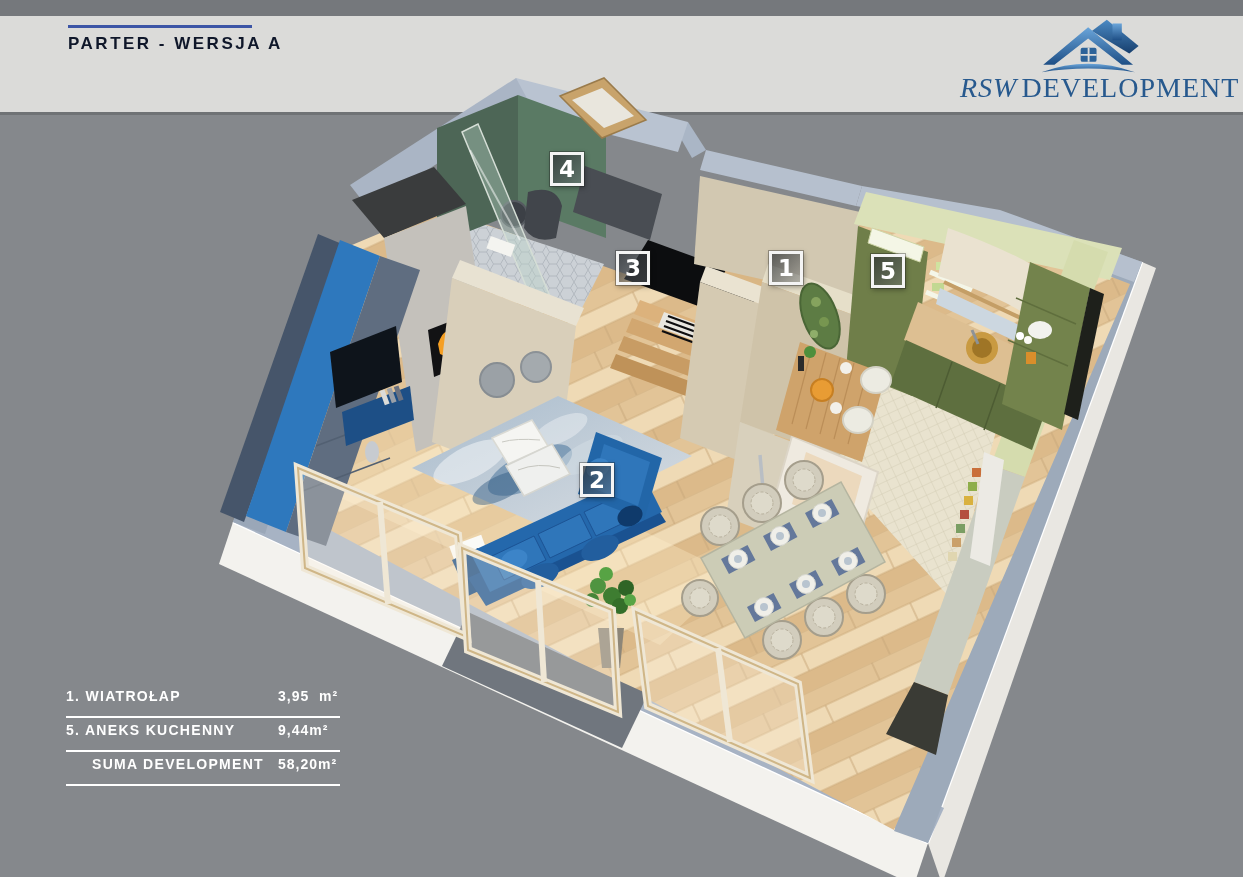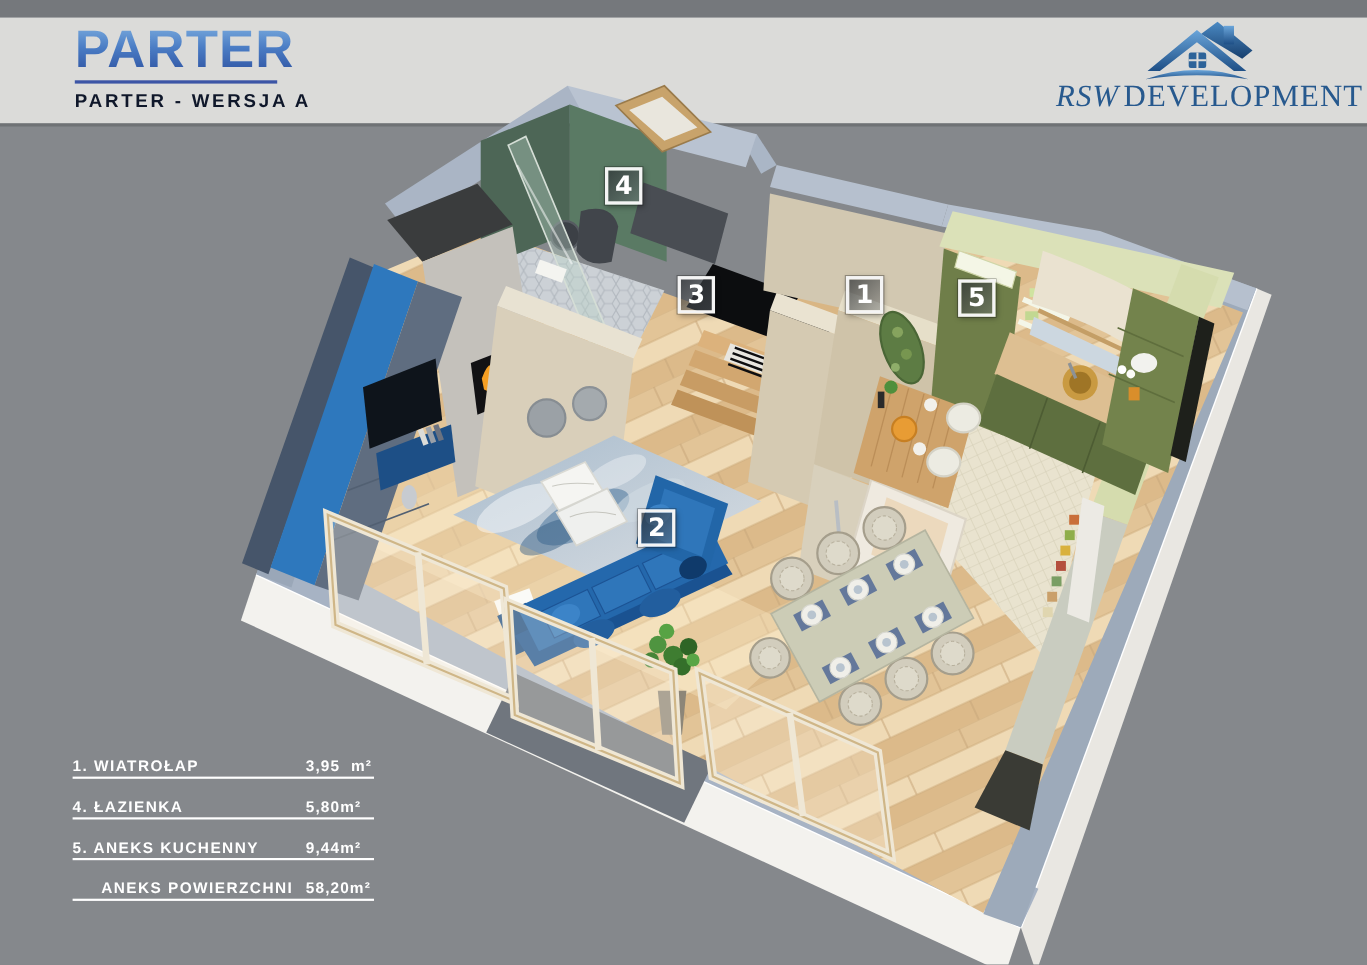--- a/index.html
+++ b/index.html
@@ -25,35 +25,34 @@
   .plan{position:absolute;left:0;top:0;width:1243px;height:877px;}
   
   .marker{position:absolute;width:34px;height:34px;box-sizing:border-box;
           border:3px solid #f4f4f4;background:linear-gradient(135deg,rgba(45,49,53,.72),rgba(105,110,116,.45));
           color:#fff;font-family:"DejaVu Sans", sans-serif;font-weight:bold;font-size:23px;
           display:flex;align-items:center;justify-content:center;
           box-shadow:0 0 0 1px rgba(30,30,30,.35), 1px 2px 5px rgba(0,0,0,.35);}
   
   .legend{position:absolute;left:66px;top:689px;width:274px;color:#fff;}
   .lrow{display:flex;align-items:baseline;border-bottom:2px solid #fff;
-        padding-bottom:3px;margin-bottom:18px;font-weight:bold;font-size:14px;
+        padding-bottom:13px;margin-bottom:5px;font-weight:bold;font-size:14px;
         letter-spacing:1.3px;line-height:1;}
   .lrow .lname{width:212px;white-space:nowrap;}
   .lrow .lval{white-space:pre;letter-spacing:1px;}
   .lrow.total .lname{padding-left:26px;width:186px;}
 </style>
 </head>
 <body>
 
 <div class="stage">
   <div class="topstrip"></div>
   <div class="band"></div>
 
   <div class="titlewrap" style="top:22px;">
-    <h1 class="title">PARTER</h1>
     <div class="title-underline"></div>
     <div class="subtitle">PARTER - WERSJA A</div>
   </div>
 
   <div class="logo" style="top:16px;">
     <svg width="120" height="58" viewBox="0 0 120 62">
       <defs>
         <linearGradient id="lgrad" x1="0" y1="0" x2="0" y2="1">
           <stop offset="0" stop-color="#6aa5da"></stop>
             <stop offset="1" stop-color="#1e4f86"></stop>
@@ -354,25 +353,21 @@
   <div class="marker" style="left:616px;top:251px;">3</div>
   <div class="marker" style="left:550px;top:152px;">4</div>
   <div class="marker" style="left:871px;top:254px;">5</div>
 
   <div class="legend">
     <div class="lrow">
       <span class="lname">1. WIATROŁAP</span>
       <span class="lval">3,95  m²</span>
     </div>
     <div class="lrow">
-      <span class="lname">4. ŁAZIENKA</span>
-      <span class="lval">5,80m²</span>
-    </div>
-    <div class="lrow">
       <span class="lname">5. ANEKS KUCHENNY</span>
       <span class="lval">9,44m²</span>
     </div>
     <div class="lrow total">
-      <span class="lname">ANEKS POWIERZCHNI</span>
+      <span class="lname">SUMA DEVELOPMENT</span>
       <span class="lval">58,20m²</span>
     </div>
   </div>
 </div>
 
 </body></html>

